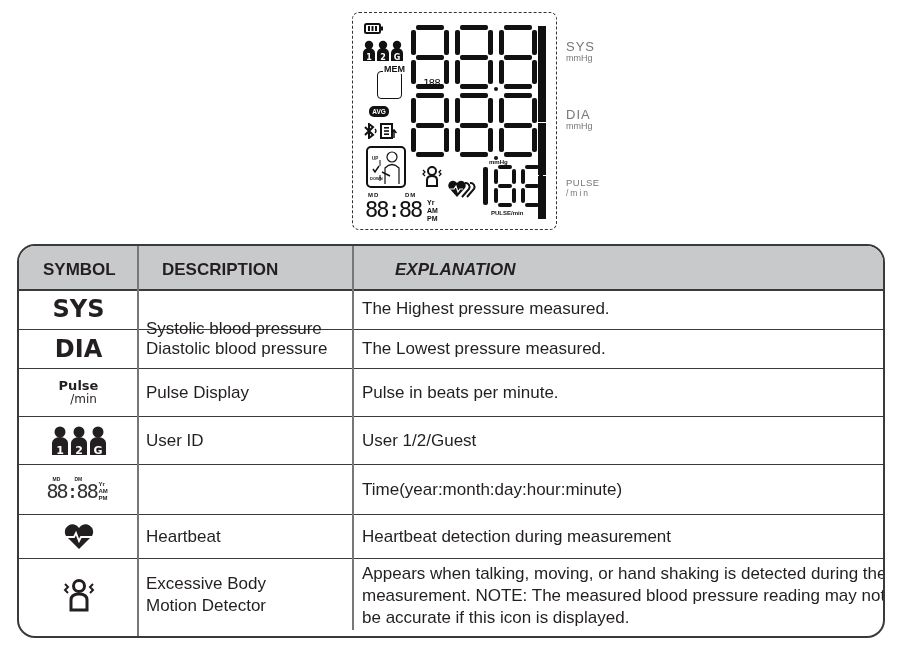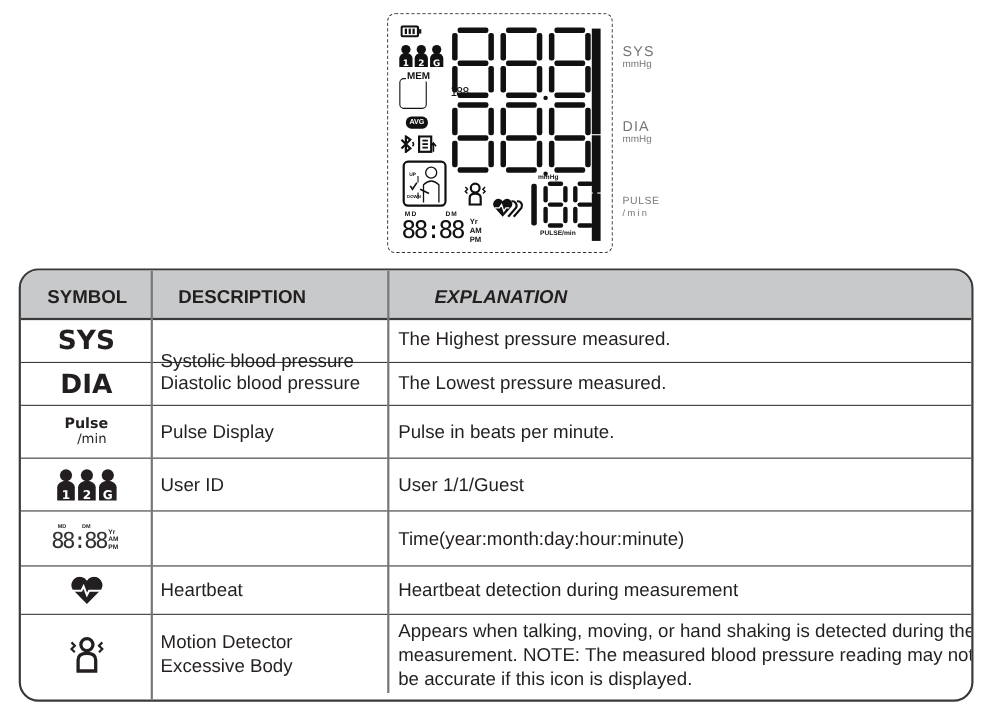--- a/index.html
+++ b/index.html
@@ -52,21 +52,21 @@
       <circle cx="35" cy="5" r="4.2"></circle>
         <path d="M29 21 V13 a6 5 0 0 1 12 0 V21 Z"></path>
     </g>
     <g fill="#fff" font-family="DejaVu Sans, sans-serif" font-weight="bold" font-size="8" text-anchor="middle">
       <text x="7" y="20">1</text>
       <text x="21" y="20">2</text>
       <text x="35" y="20">G</text>
     </g>
   </svg>
 
-  <div style="position:absolute;left:10px;top:58px;width:25px;height:28px;border:1.5px solid #111;border-radius:4px;box-sizing:border-box;">
+  <div style="position:absolute;left:24px;top:58px;width:25px;height:28px;border:1.5px solid #111;border-radius:4px;box-sizing:border-box;">
     <span class="lcd-text" style="position:absolute;top:-7px;left:5px;font-size:9px;background:#fff;padding:0 1px;">MEM</span>
     <span class="lcd-text" style="position:absolute;top:6px;left:3px;font-size:11px;font-weight:normal;font-family:'DejaVu Sans Mono',monospace;letter-spacing:-1px;margin-left:42px;">188</span>
   </div>
 
   <div style="position:absolute;left:16px;top:93px;width:20px;height:11px;background:#111;border-radius:5px;color:#fff;font-size:6.5px;font-weight:bold;text-align:center;line-height:11px;">AVG</div>
 
   <svg style="position:absolute;left:10px;top:110px" width="16" height="16" viewBox="0 0 16 16">
     <path d="M2 4 L10 12 L6 15 V1 L10 4 L2 12" fill="none" stroke="#111" stroke-width="2"></path>
     <path d="M12 6 q2 2 0 4" fill="none" stroke="#111" stroke-width="1.3"></path>
   </svg>
@@ -252,21 +252,21 @@
             <path d="M39 29 V17 a8 6 0 0 1 16 0 V29 Z"></path>
         </g>
         <g fill="#fff" font-family="DejaVu Sans, sans-serif" font-weight="bold" font-size="11" text-anchor="middle">
           <text x="9" y="28">1</text>
           <text x="28" y="28">2</text>
           <text x="47" y="28">G</text>
         </g>
       </svg>
     </div>
     <div class="cell desc" style="height:47px;">User ID</div>
-    <div class="cell expl" style="height:47px;">User 1/1/Guest</div>
+    <div class="cell expl" style="height:47px;">User 1/2/Guest</div>
   </div>
   <div class="row" style="top:219px;height:49px;">
     <div class="cell sym" style="height:49px;">
       <div style="position:relative;width:64px;height:28px;">
         <span style="position:absolute;left:6px;top:0;font-size:5px;font-weight:bold;">MD</span>
         <span style="position:absolute;left:28px;top:0;font-size:5px;font-weight:bold;">DM</span>
         <span style="position:absolute;left:0;top:5px;font-size:20px;font-family:'DejaVu Sans Mono',monospace;letter-spacing:-2px;line-height:1;color:#333;">88:88</span>
         <span style="position:absolute;left:52px;top:5px;font-size:6px;font-weight:bold;">Yr</span>
         <span style="position:absolute;left:52px;top:12px;font-size:6px;font-weight:bold;">AM</span>
         <span style="position:absolute;left:52px;top:19px;font-size:6px;font-weight:bold;">PM</span>
@@ -287,21 +287,21 @@
   <div class="row last" style="top:313px;height:79px;">
     <div class="cell sym" style="height:72px;">
       <svg width="36" height="34" viewBox="0 0 36 34">
         <circle cx="18" cy="8" r="5.5" fill="none" stroke="#231f20" stroke-width="3"></circle>
         <path d="M10 32 V22 Q10 16 18 16 Q26 16 26 22 V32 Z" fill="none" stroke="#231f20" stroke-width="3"></path>
         <path d="M4 6 l3 3 l-3 3 l3 3" fill="none" stroke="#231f20" stroke-width="2"></path>
         <path d="M32 6 l-3 3 l3 3 l-3 3" fill="none" stroke="#231f20" stroke-width="2"></path>
       </svg>
     </div>
     <div class="cell desc" style="height:72px;flex-direction:column;align-items:flex-start;justify-content:center;line-height:22px;">
+      <span>Excessive Body</span>
       <span>Motion Detector</span>
-      <span>Excessive Body</span>
     </div>
     <div class="cell expl" style="height:74px;width:525px;">Appears when talking, moving, or hand shaking is detected during the measurement. NOTE: The measured blood pressure reading may not be accurate if this icon is displayed.</div>
   </div>
 
   <div class="vline" style="left:118px;top:0;"></div>
   <div class="vline" style="left:333px;top:0;bottom:6px;"></div>
 </div>
 
 </body></html>

